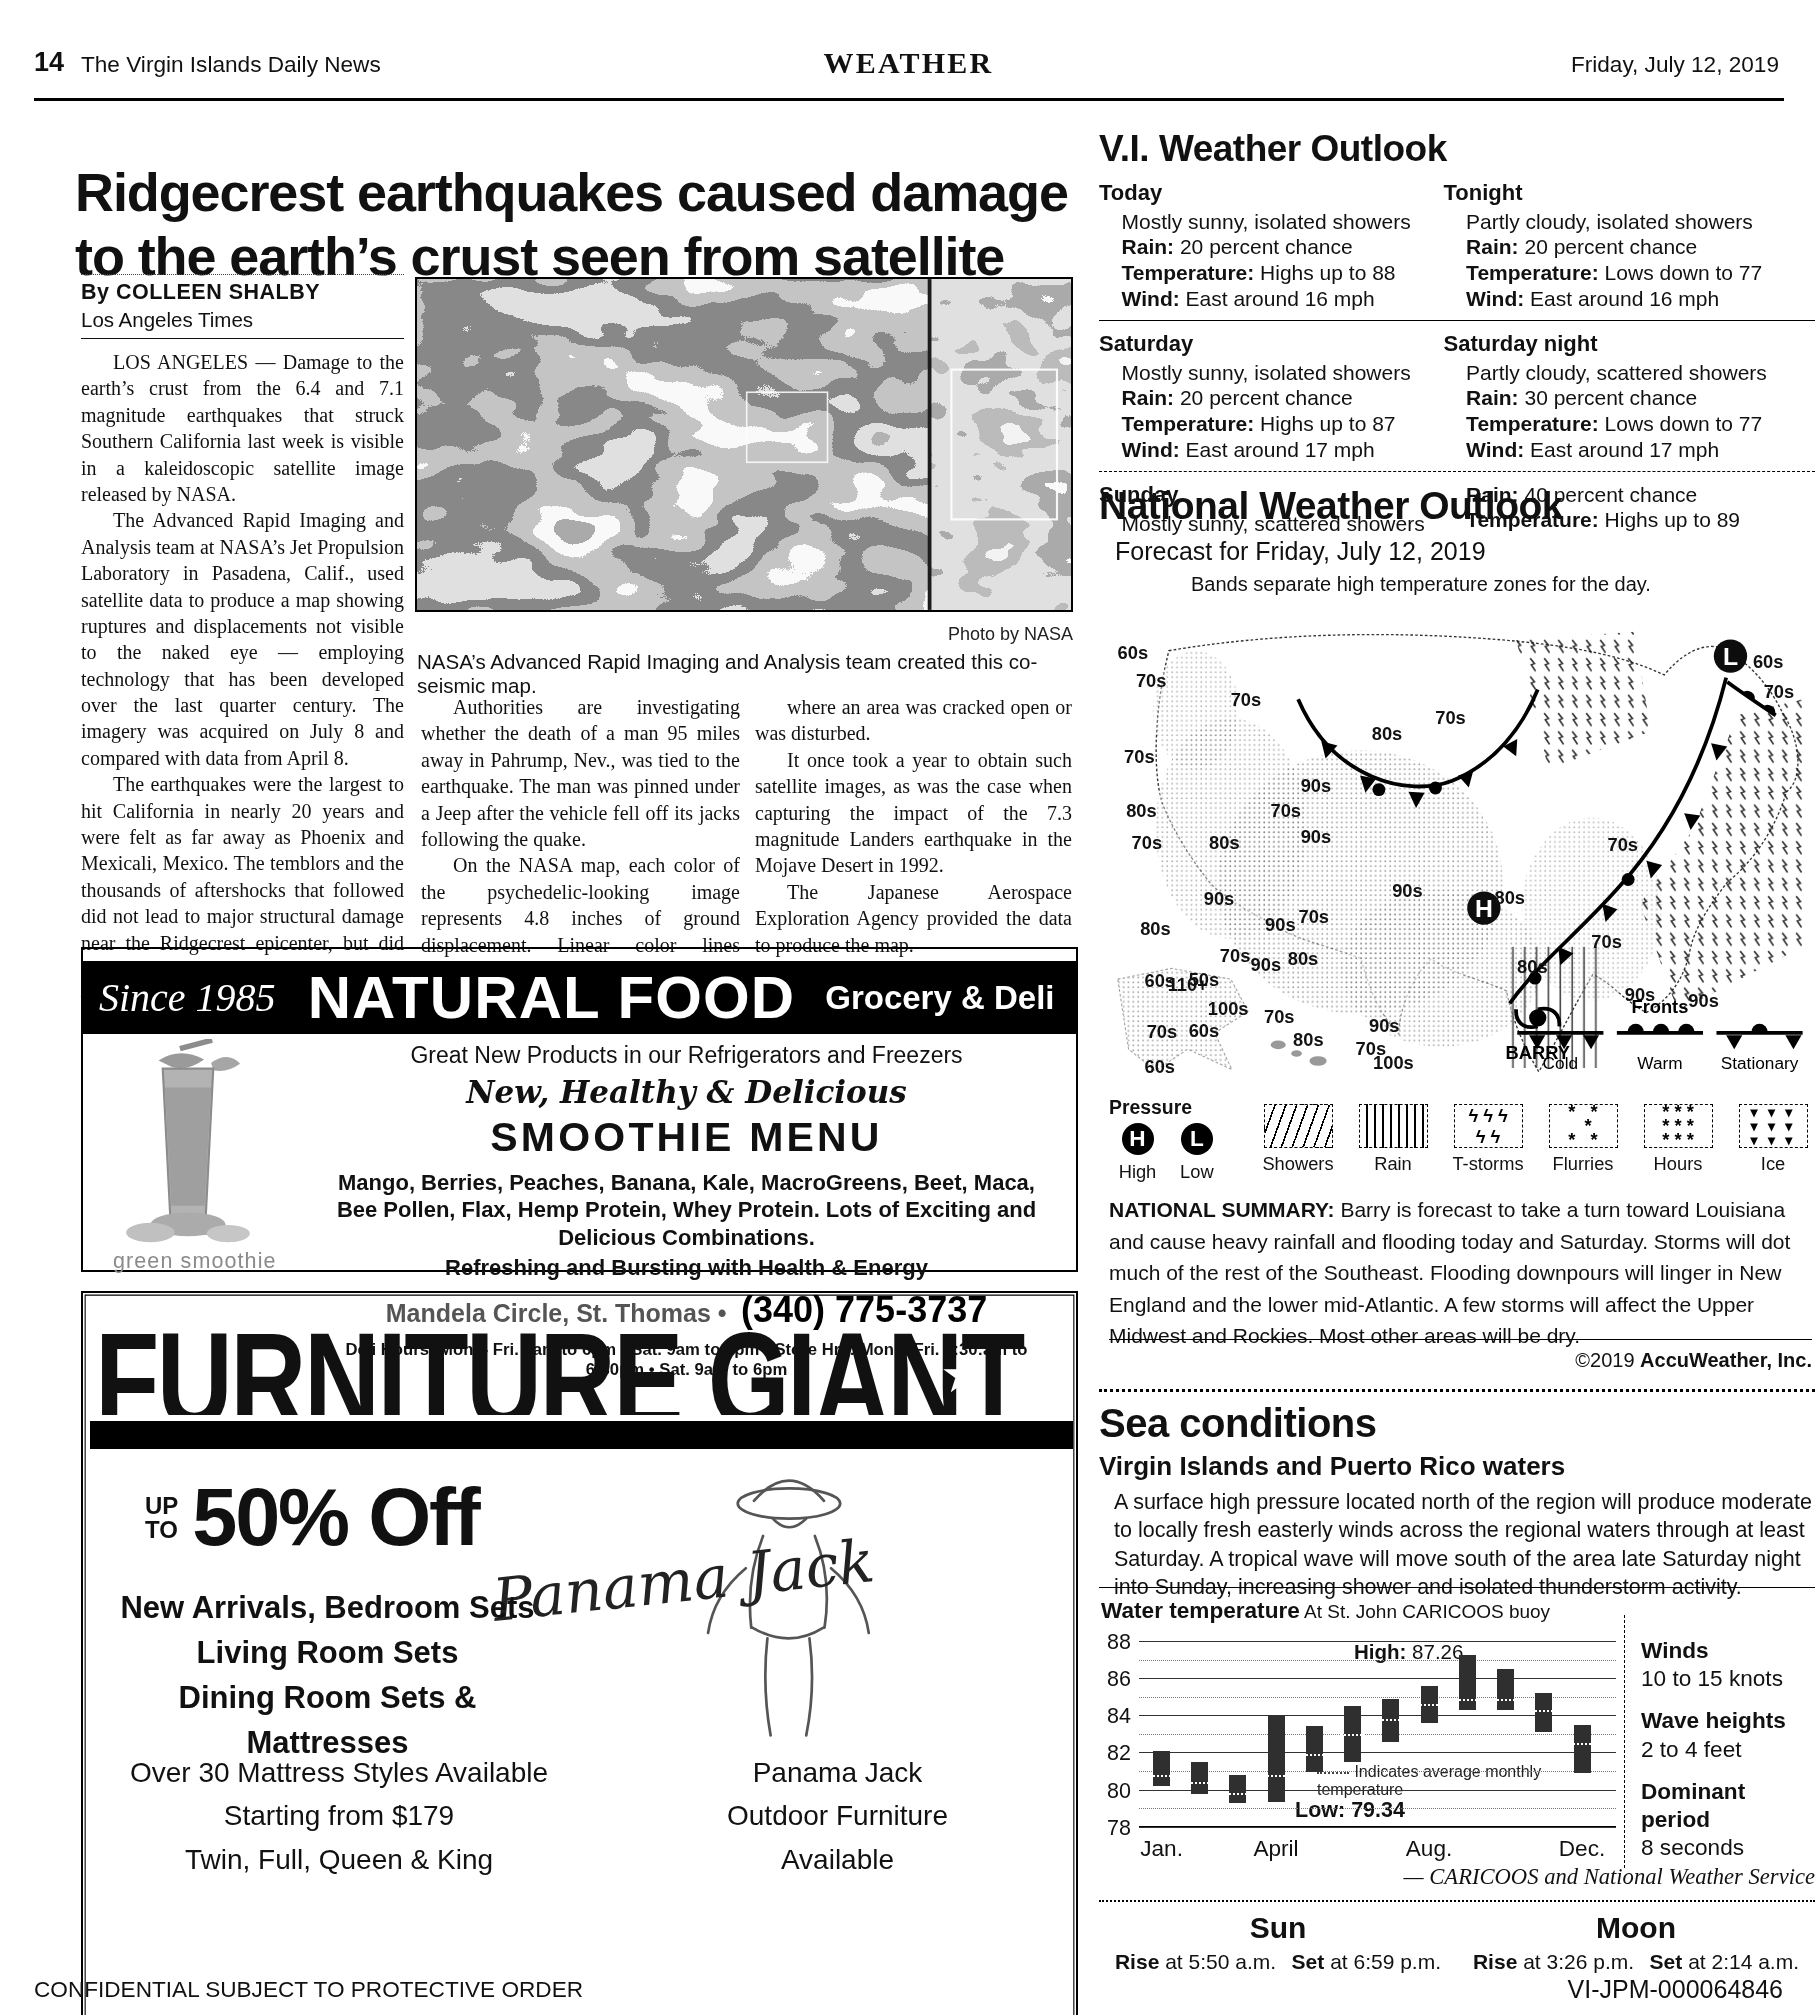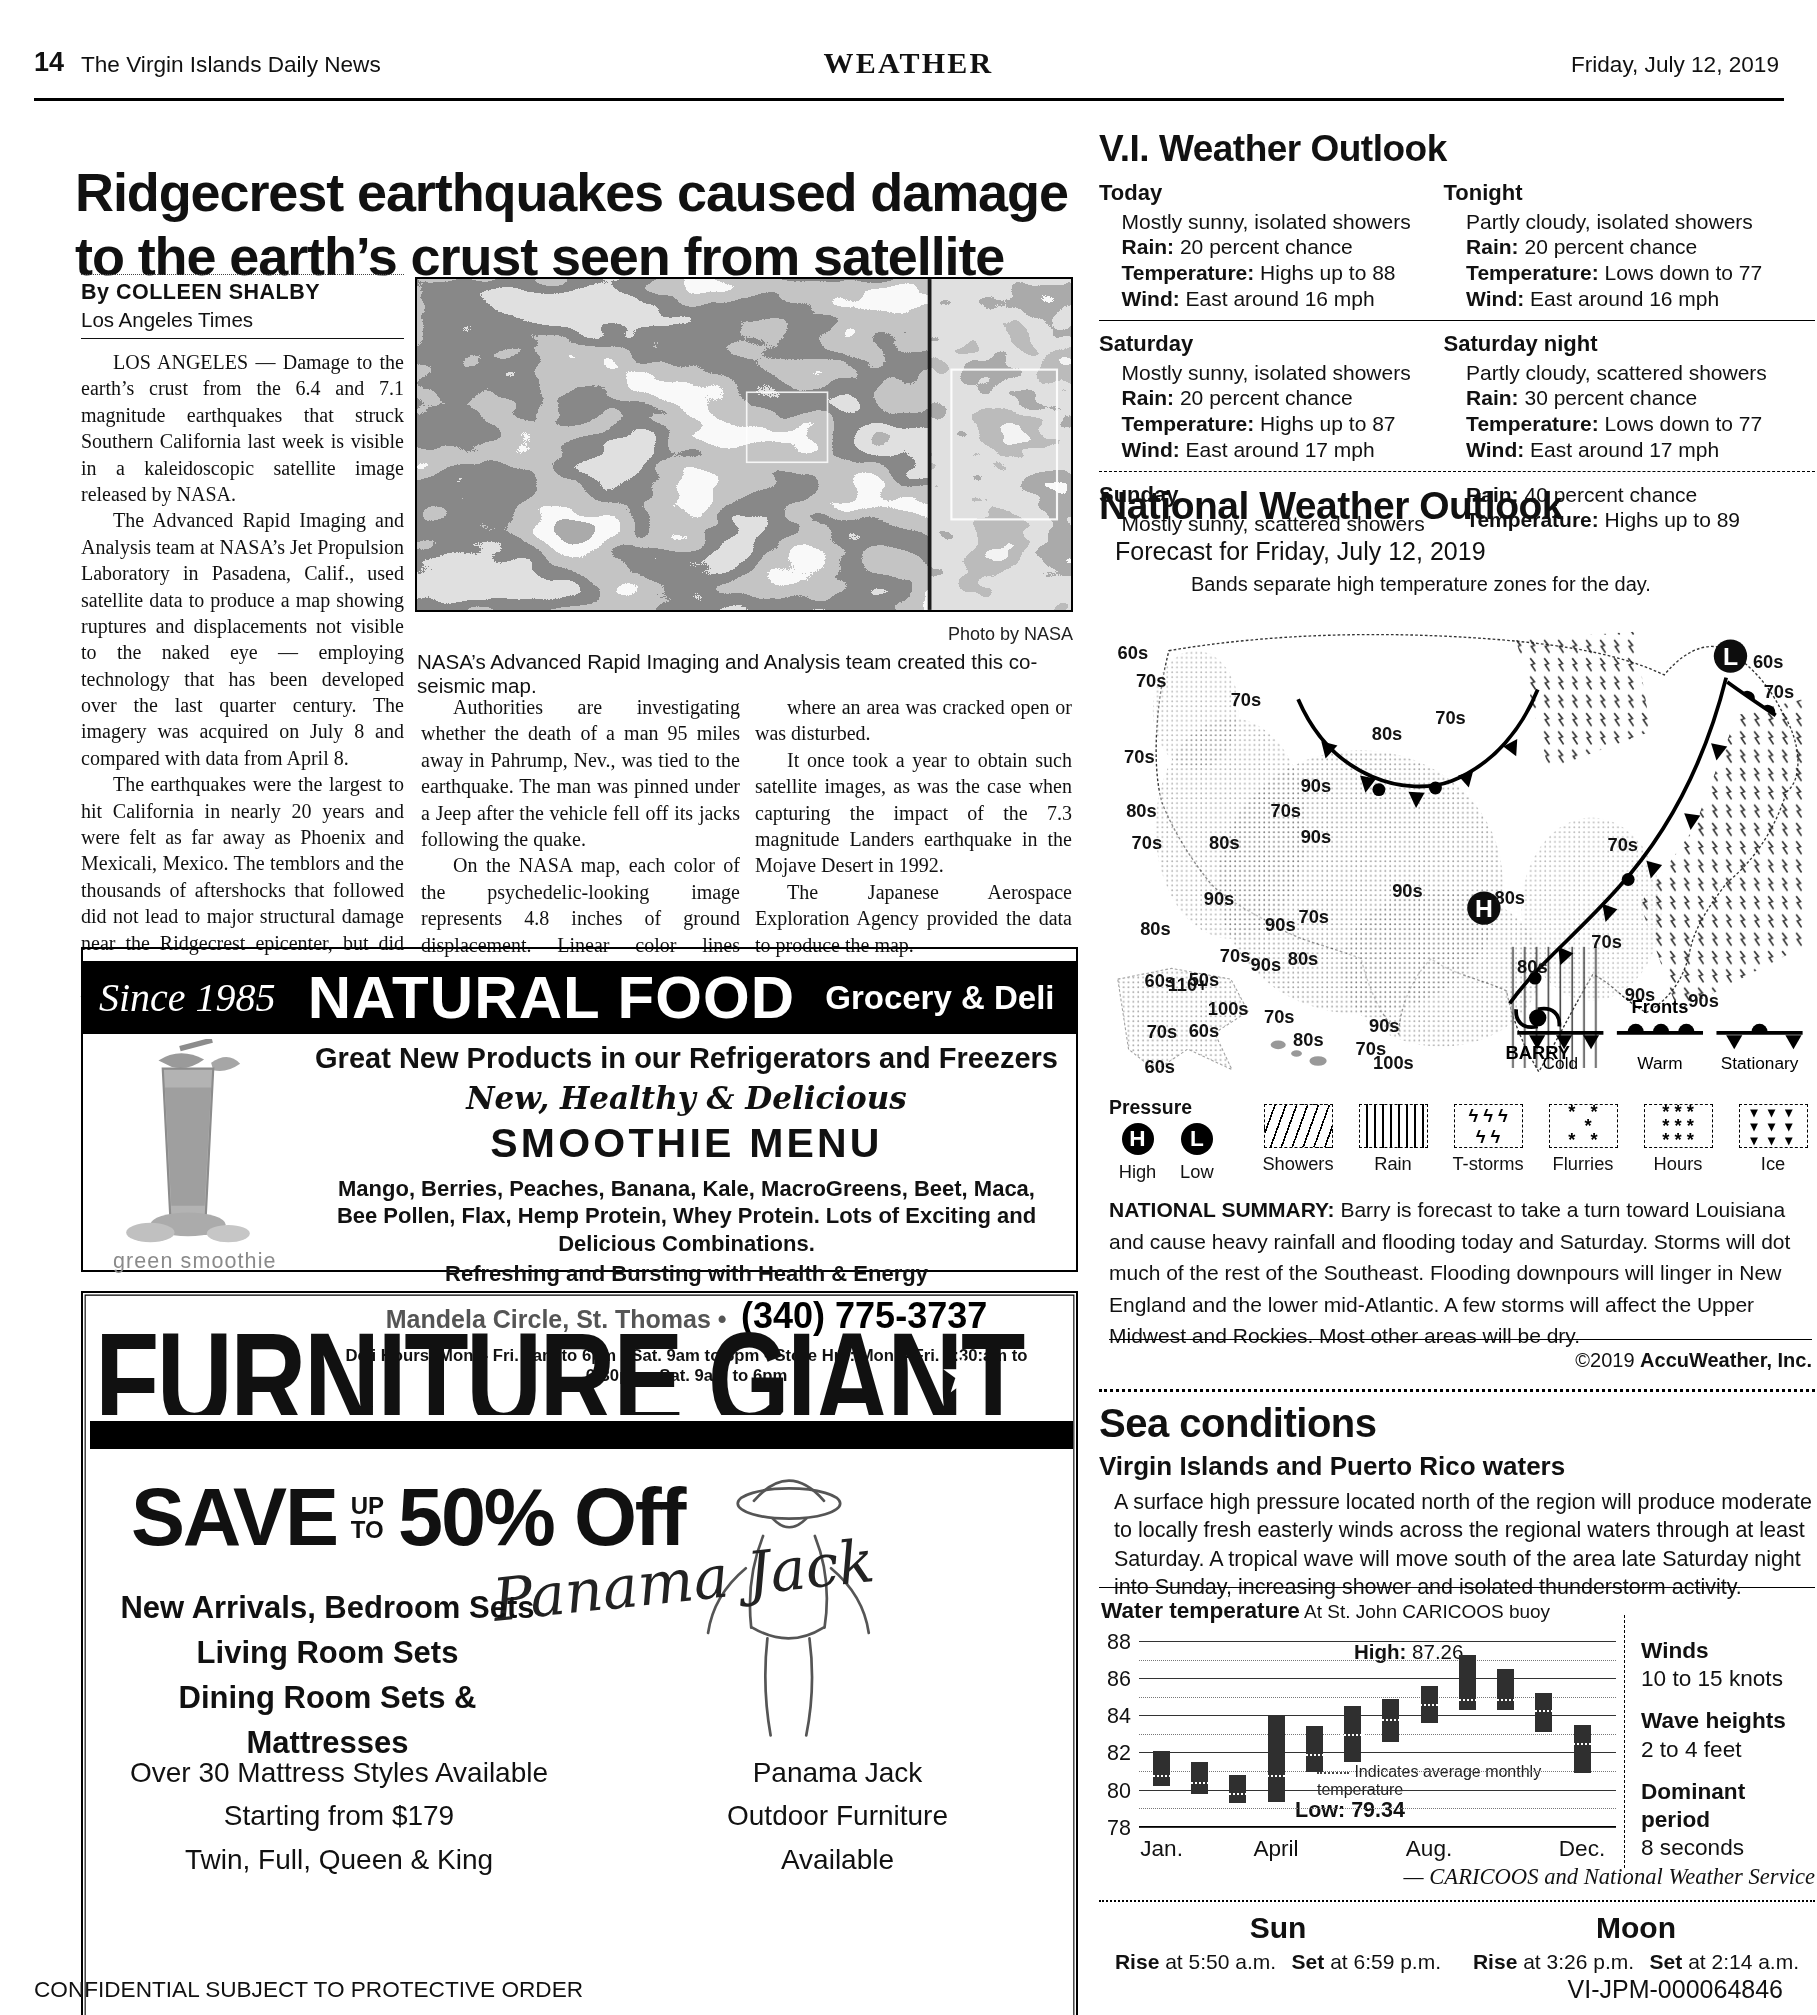--- a/index.html
+++ b/index.html
@@ -128,21 +128,21 @@
   
   .nf{left:81px;top:947px;width:997px;height:325px;border:2.2px solid #000;box-sizing:border-box;}
   .nf-head{background:#000;color:#fff;height:73px;display:flex;align-items:center;padding:0 16px;box-sizing:border-box;margin-top:12px;}
   .nf-since{font-family:"Liberation Serif",serif;font-style:italic;font-size:40px;}
   .nf-name{font-size:60px;font-weight:800;letter-spacing:1.1px;margin-left:32px;}
   .nf-tag{font-size:33px;font-weight:700;margin-left:30px;}
   .nf-body{position:relative;height:246px;}
   .nf-glass{position:absolute;left:16px;top:5.4px;}
   .nf-glass-cap{position:absolute;left:30px;top:215px;font-size:21.5px;color:#8a8a8a;letter-spacing:1.1px;text-align:center;}
   .nf-center{position:absolute;left:232px;top:7.5px;width:743px;text-align:center;}
-  .nf-line1{font-size:29px;font-weight:700;text-align:right;}
+  .nf-line1{font-size:23px;font-weight:400;}
   .nf-script{font-family:"DejaVu Serif",serif;font-style:italic;font-size:31px;font-weight:700;margin-top:5.4px;}
   .nf-menu{font-size:41px;font-weight:800;letter-spacing:3.2px;margin-top:4.3px;}
   .nf-bodytxt{font-size:22px;font-weight:700;line-height:1.25;margin-top:7.5px;}
   .nf-body2{font-size:22px;font-weight:700;margin-top:4.3px;}
   .nf-addr{font-size:25px;color:#555;font-weight:700;margin-top:7.5px;}
   .nf-phone{font-size:36px;font-weight:800;color:#000;margin-left:7.5px;}
   .nf-hours{font-size:16.7px;font-weight:700;margin-top:8.6px;}
 
   
   .fg{left:81px;top:1291px;width:997px;height:795px;border:2.2px solid #000;box-sizing:border-box;
@@ -607,21 +607,20 @@
     </div>
   </div>
 
   <div class="abs fg">
     <div class="fg-name-wrap">
       <span class="fg-name">FURNITURE GIANT</span>
       <span class="fg-star">★</span>
     </div>
     <div class="fg-band"></div>
     <div class="fg-save">
-      <span class="fg-save-word">SAVE</span>
       <span class="fg-upto">UP
 TO</span>
       <span class="fg-off">50% Off</span>
     </div>
     <svg class="fg-jack-art" width="302" height="302" viewBox="0 0 560 560">
       <g stroke="#555" stroke-width="5" fill="none" stroke-linecap="round">
         <ellipse cx="330" cy="90" rx="95" ry="28"></ellipse>
         <path d="M265,85 Q330,10 395,85"></path>
         <path d="M300,118 Q330,150 362,118"></path>
         <path d="M282,150 Q250,230 260,320 M378,150 Q410,230 396,320"></path>

